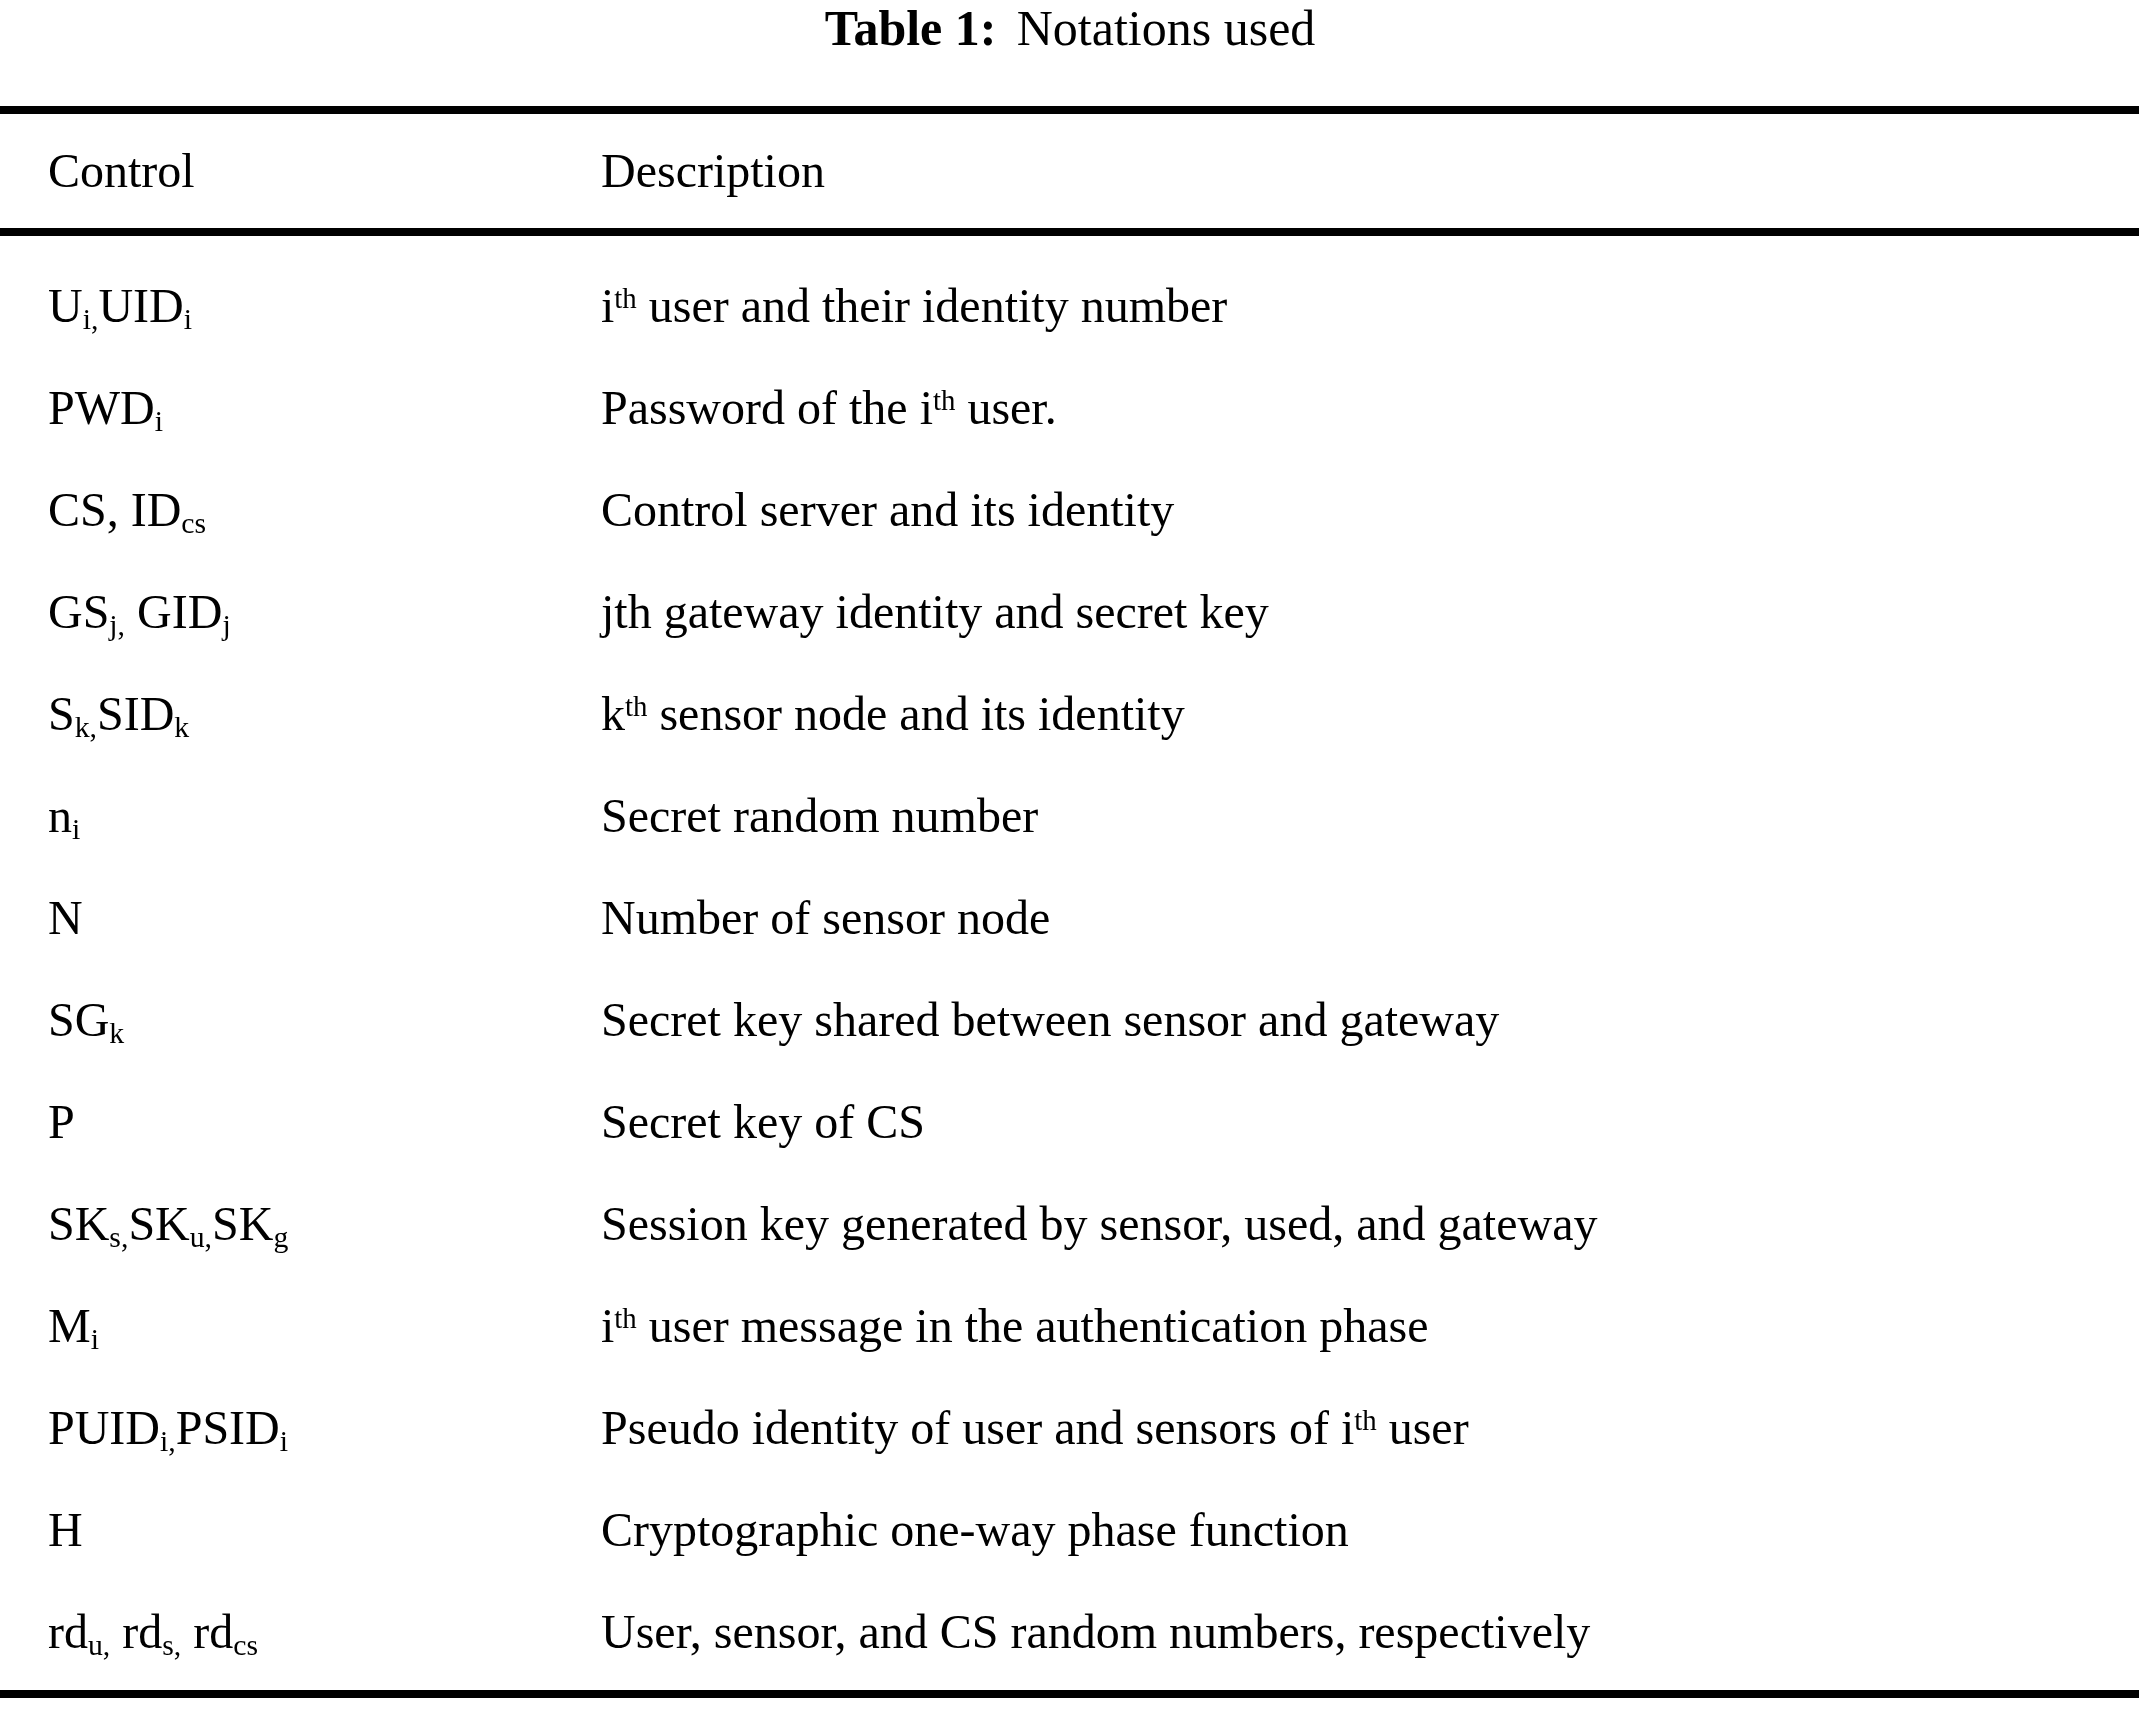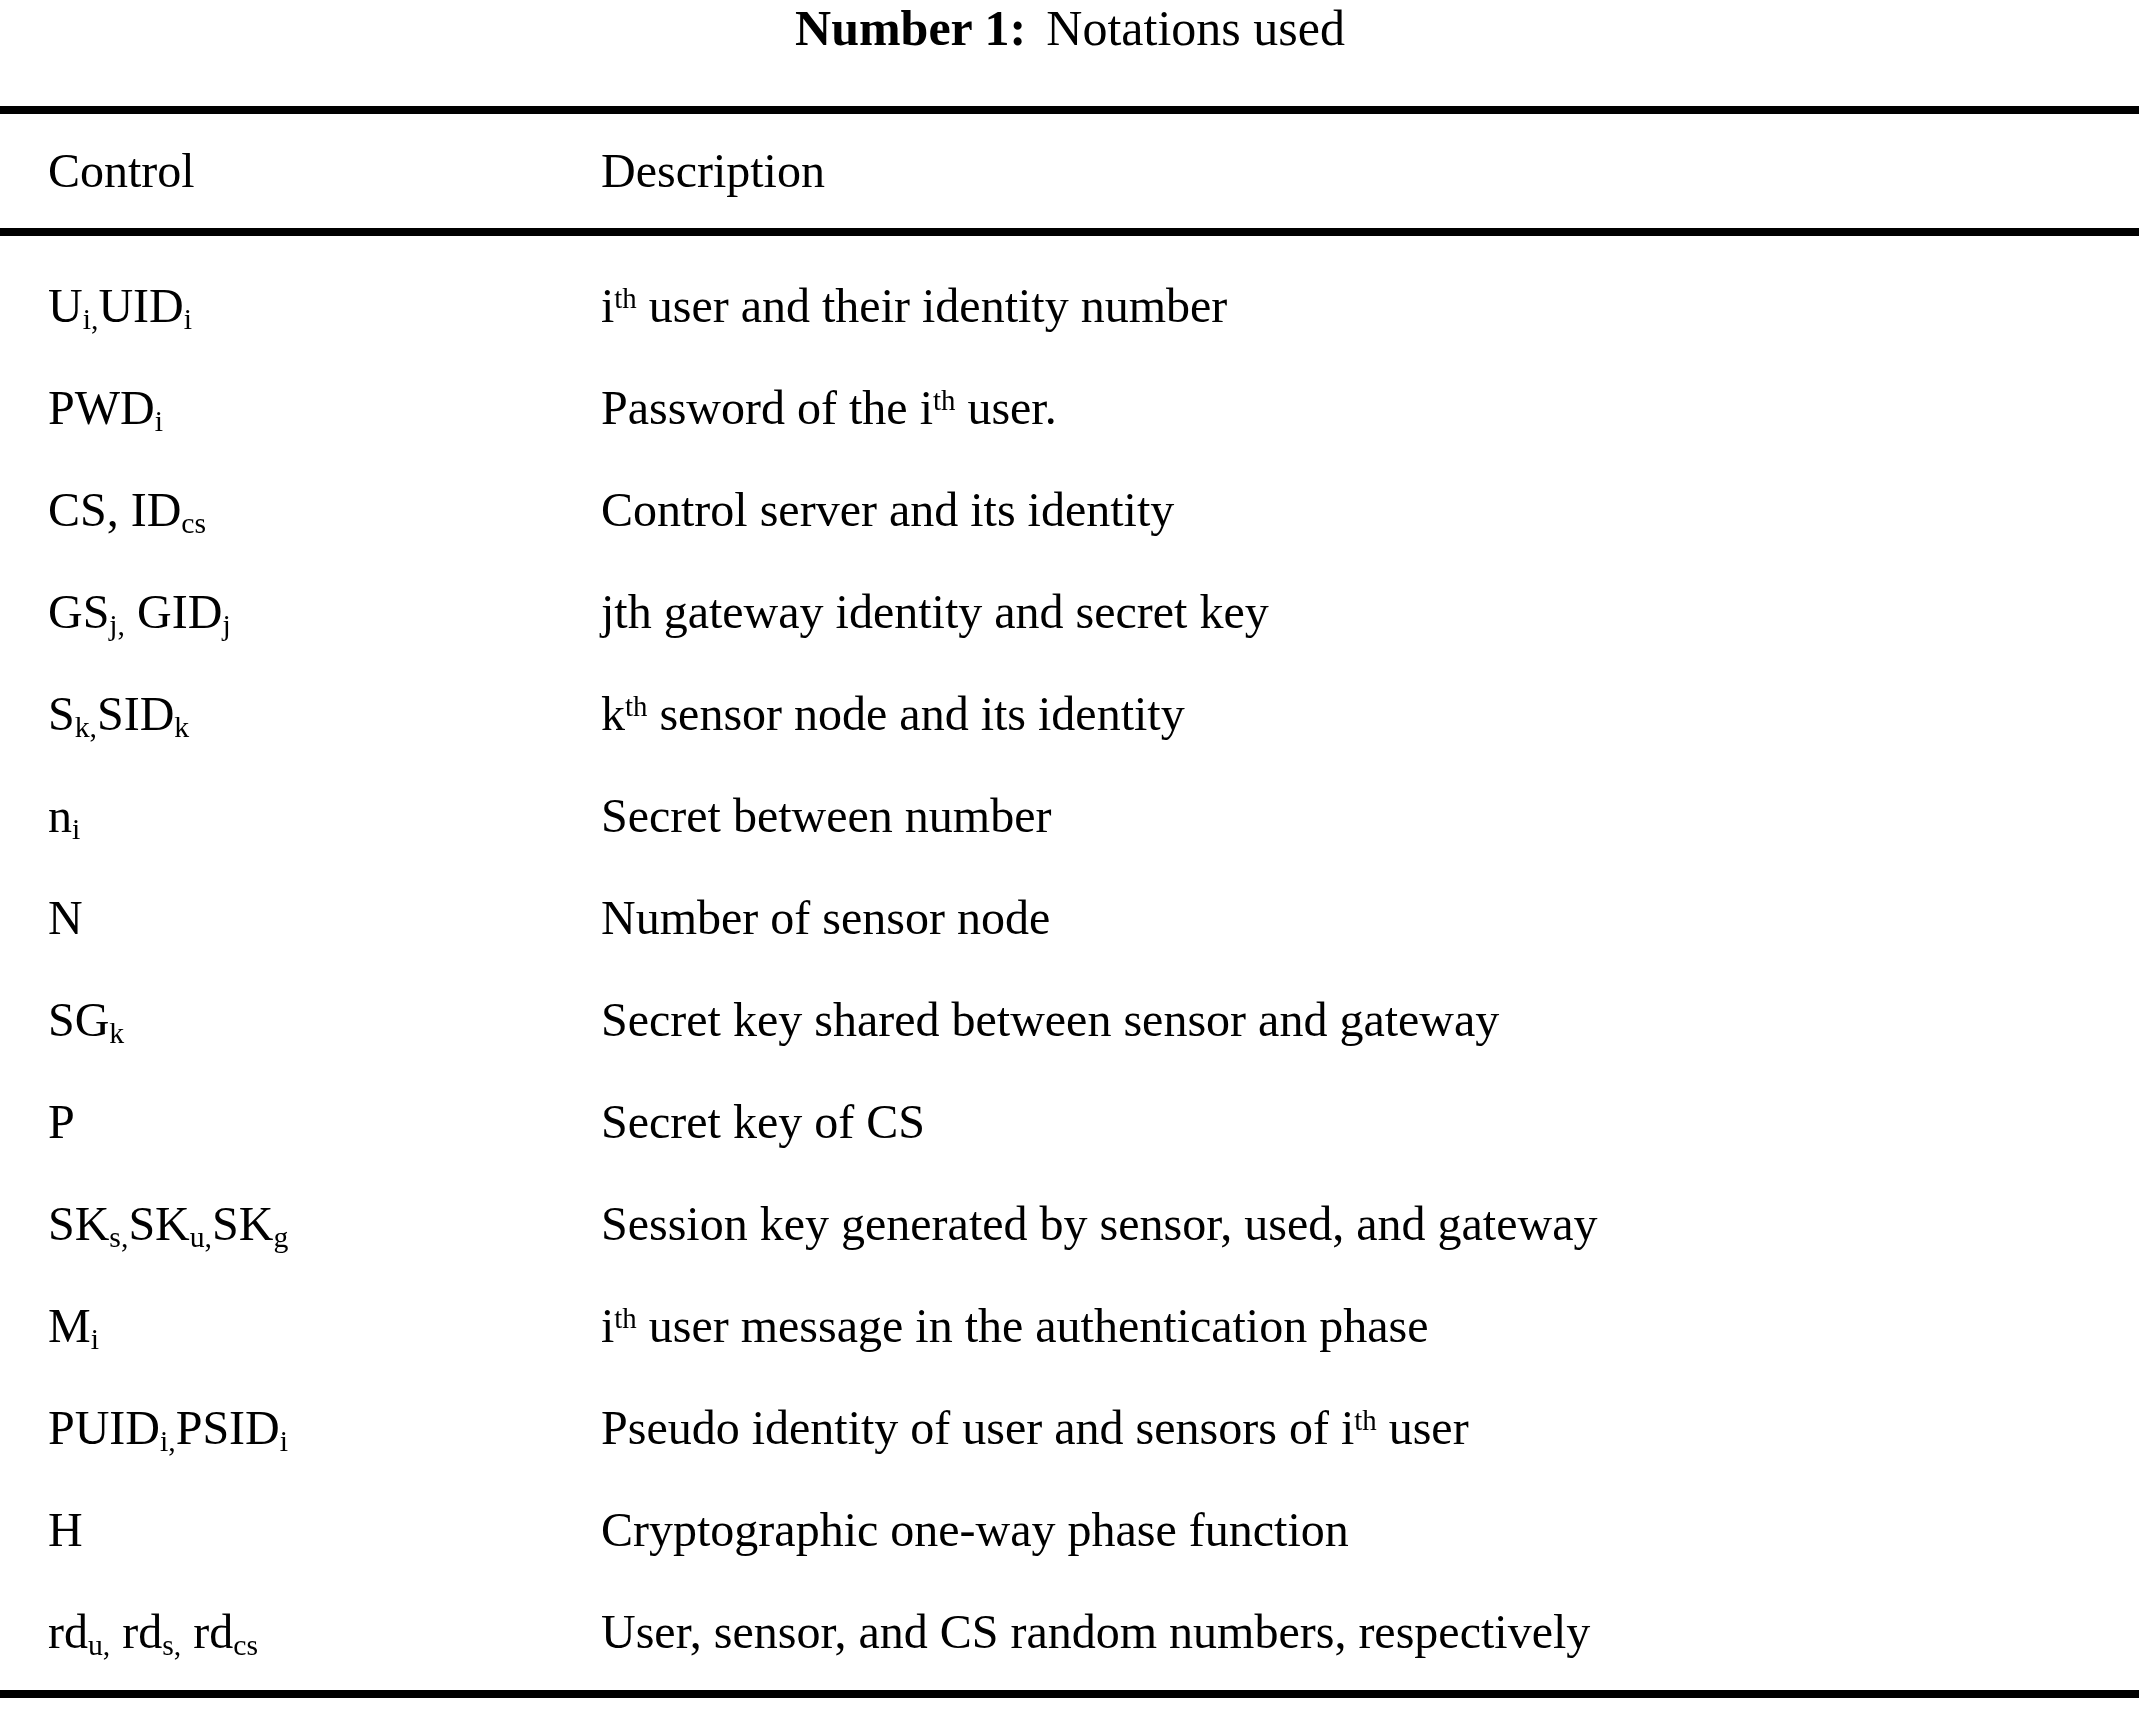--- a/index.html
+++ b/index.html
@@ -108,21 +108,21 @@
     top: -0.46em;
     line-height: 0;
   }
 </style>
 </head>
 <body>
 
 <div class="table-figure">
 
   <div class="caption">
-    <span class="cap-label">Number 1:</span><span class="cap-gap"></span><span class="cap-text">Notations used</span>
+    <span class="cap-label">Table 1:</span><span class="cap-gap"></span><span class="cap-text">Notations used</span>
   </div>
 
   <div class="rule rule-top"></div>
 
   <table class="notations">
     <colgroup>
       <col class="c-symbol">
       <col class="c-desc">
     </colgroup>
     <thead>
@@ -156,21 +156,21 @@
         <tr>
           <td class="sym">GS<sub>j,</sub> GID<sub>j</sub></td>
           <td class="des">jth gateway identity and secret key</td>
         </tr>
         <tr>
           <td class="sym">S<sub>k,</sub>SID<sub>k</sub></td>
           <td class="des">k<sup>th</sup> sensor node and its identity</td>
         </tr>
         <tr>
           <td class="sym">n<sub>i</sub></td>
-          <td class="des">Secret between number</td>
+          <td class="des">Secret random number</td>
         </tr>
         <tr>
           <td class="sym">N</td>
           <td class="des">Number of sensor node</td>
         </tr>
         <tr>
           <td class="sym">SG<sub>k</sub></td>
           <td class="des">Secret key shared between sensor and gateway</td>
         </tr>
         <tr>

